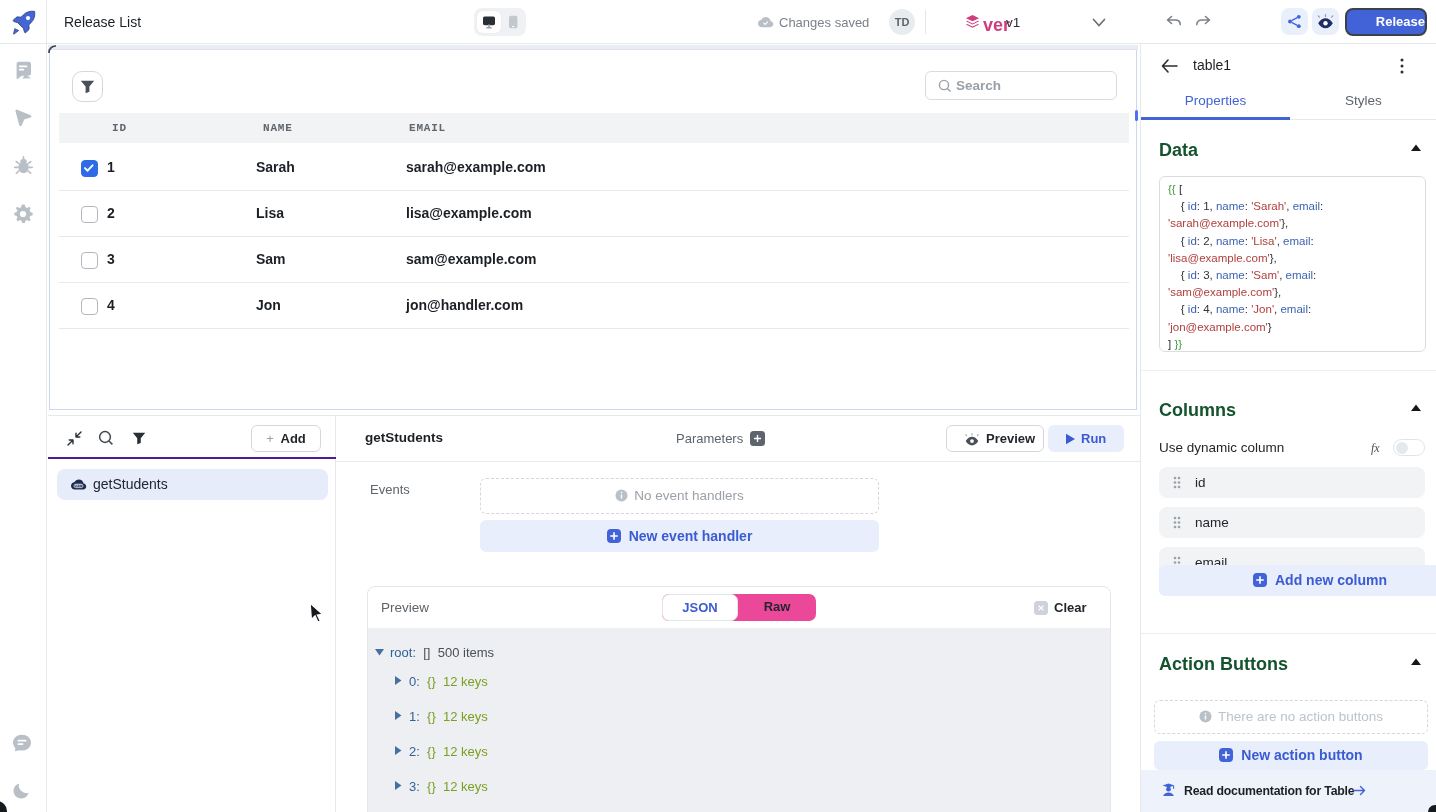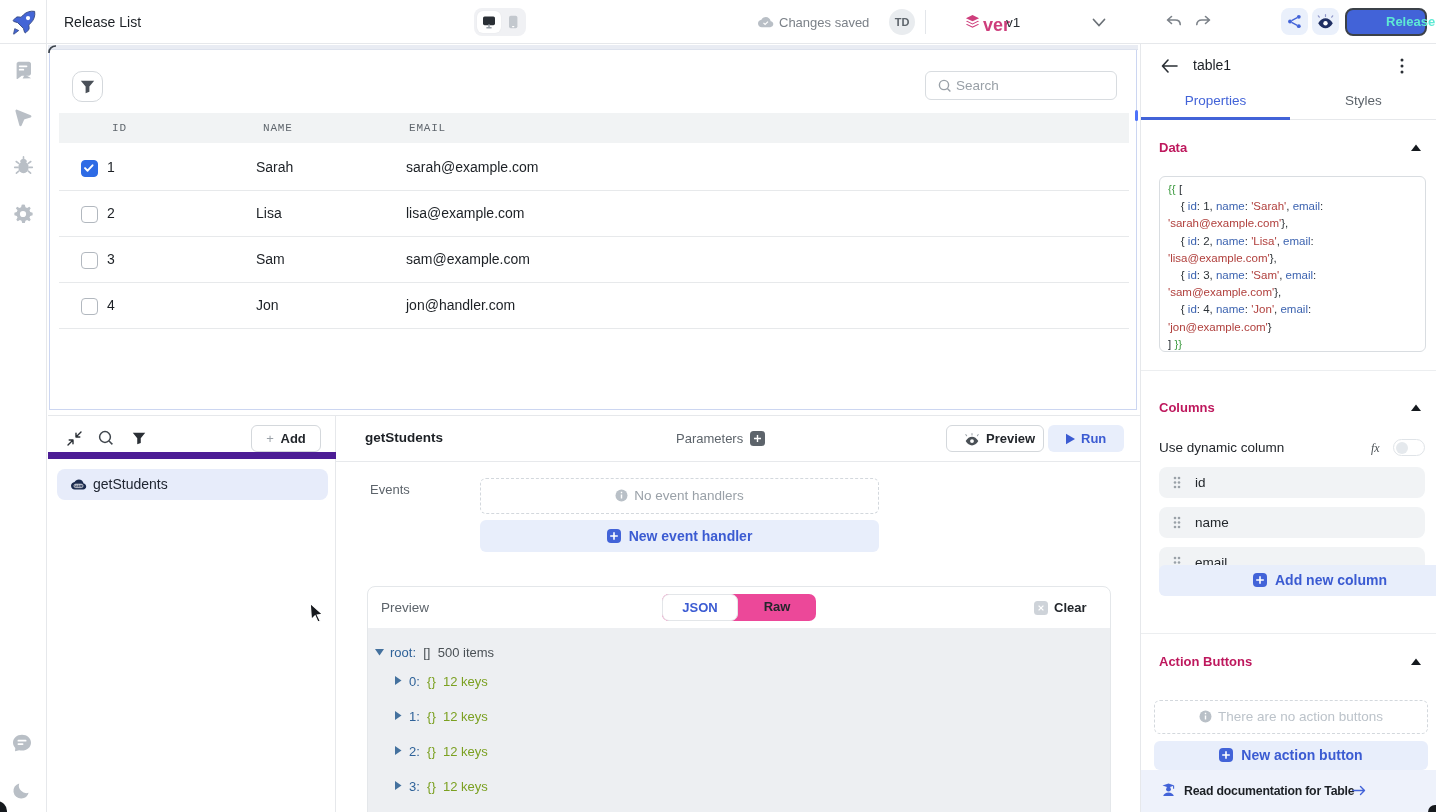--- a/index.html
+++ b/index.html
@@ -16,64 +16,64 @@
 #seg .sel { position:absolute; left:3px; top:3px; width:24px; height:22px; background:#fff; border-radius:6px; box-shadow:0 0 2px rgba(0,0,0,.06);}
 #saved { position:absolute; left:779px; top:15px; font-size:13px; color:#7b8188; }
 #avatar { position:absolute; left:889px; top:9px; width:26px; height:26px; border-radius:50%; background:#e9ecef;
   font-size:11px; font-weight:700; color:#5d646b; text-align:center; line-height:26px; }
 #tdiv { position:absolute; left:925px; top:10px; width:1px; height:24px; background:#e3e6ea; }
 #vericon { position:absolute; left:965px; top:14px; }
 #verp { position:absolute; left:983px; top:15px; font-size:18px; color:#ce3e7c; font-weight:700; }
 #verv { position:absolute; left:1006px; top:15px; font-size:13.5px; color:#2a2f35; font-weight:500; }
 .iconbtn { position:absolute; width:27px; height:27px; border-radius:8px; background:#eaf0fb; }
 #release { position:absolute; left:1345px; top:8px; width:82px; height:28px; background:#4263d8;
-  border:2px solid #3b4149; border-radius:8px; color:#5eead4; font-size:13px; font-weight:700;
-  text-align:left; line-height:23px;padding-left:39px; }
+  border:2px solid #3b4149; border-radius:8px; color:#ffffff; font-size:13px; font-weight:700;
+  text-align:right; line-height:23px; }
 
 #lsb { position:absolute; left:0; top:44px; width:47px; height:768px; background:#fff; border-right:1px solid #e6e8eb; z-index:20;}
 .lico { position:absolute; left:12px; }
 
 #rp { position:absolute; left:1140px; top:44px; width:296px; height:768px; background:#fff; border-left:1px solid #e6e8eb; z-index:20;}
 #rp-title { position:absolute; left:52px; top:13px; font-size:14px; font-weight:500; color:#1c2025; }
 #rp-tabs { position:absolute; left:0; top:44px; width:100%; height:32px; border-bottom:1px solid #e6e8eb; }
 #tab-p { position:absolute; left:0; top:0; width:149px; height:32px; color:#4263d8; font-size:13.5px; font-weight:500;
   text-align:center; line-height:26px; border-bottom:3px solid #4263d8; }
 #tab-s { position:absolute; left:149px; top:0; width:147px; height:32px; color:#5d646b; font-size:13.5px;
   text-align:center; line-height:26px; }
-.sect-h { font-size:13px; font-weight:700; color:#be185d; }
+.sect-h { font-size:18px; font-weight:700; color:#14532d; }
 #codebox { position:absolute; left:18px; top:132px; width:267px; height:176px; border:1px solid #d9dde1;
   border-radius:6px; padding:4px 8px; font-size:11.5px; line-height:17.2px; color:#2d3338; white-space:pre-wrap;}
 .ck { color:#3c63b0; } .cs { color:#b03f3c; } .cg { color:#3f9b42; }
 .colrow { position:absolute; left:18px; width:266px; height:31px; background:#f1f3f5; border-radius:8px;
   font-size:13.5px; color:#23272c; line-height:31px; }
 .colrow span { margin-left:36px; }
 .bluebtn { position:absolute; background:#e8eefb; border-radius:6px; color:#3b5bd2; font-weight:700;
   font-size:14px; text-align:center; }
 .dashbox { position:absolute; border:1px dashed #d3d8dd; border-radius:6px; color:#bcc3ca;
   font-size:13.5px; text-align:center; }
 .psq { display:inline-block; width:14px; height:14px; background:#4263d8; border-radius:4px; position:relative; top:2px; margin-right:8px;}
 .psq svg { position:absolute; left:2px; top:2px; }
 
-#canvas { position:absolute; left:48px; top:44px; width:1092px; height:371px; background:#fff; }
+#canvas { position:absolute; left:48px; top:44px; width:1092px; height:371px; background:#fff;font-weight:bold; }
 #selband { position:absolute; left:0px; top:1px; width:1090px; height:5px; background:#e9ecf3; border-bottom:1px solid #dde2ed; }
 #selbox { position:absolute; left:1px; top:6px; width:1088px; height:360px; border:1px solid #ccd6f1; border-top:none; }
 #fbtn { position:absolute; left:24px; top:27px; width:31px; height:31px; border:1px solid #d4d8dc; border-radius:10px; }
 #searchbox { position:absolute; left:877px; top:27px; width:192px; height:29px; border:1px solid #d8dce0; border-radius:6px;
   color:#99a0a7; font-size:13.5px; line-height:27px; }
 #thead { position:absolute; left:11px; top:69px; width:1070px; height:30px; background:#f1f3f4;
   font-family:"Liberation Mono", monospace; font-size:11px; color:#5f666d; letter-spacing:0.8px; line-height:30px;}
 .trow { position:absolute; left:11px; width:1070px; height:47px; border-bottom:1px solid #e7e9eb;
   font-size:14px; color:#1c2025; line-height:47px; }
 .cbx { position:absolute; left:22px; top:16px; width:17px; height:17px; border:1.5px solid #b2b8bf; border-radius:4px; background:#fff;}
 .cbx.on { background:#2e6be5; border-color:#2e6be5; }
 .c-id { position:absolute; left:48px; } .c-name { position:absolute; left:197px; } .c-email { position:absolute; left:347px; }
 
 #qp { position:absolute; left:48px; top:415px; width:1092px; height:397px; background:#fff; border-top:1px solid #e6e8eb; z-index:10;}
 #qleft { position:absolute; left:0; top:0; width:288px; height:397px; border-right:1px solid #e6e8eb; }
-#qltb { position:absolute; left:0; top:0; width:288px; height:43px; border-bottom:7px solid #4c1d95; }
+#qltb { position:absolute; left:0; top:0; width:288px; height:43px; border-bottom:2px solid #4c1d95; }
 #addbtn { position:absolute; left:203px; top:9px; width:70px; height:27px; border:1px solid #d4d8dc; border-radius:6px;
   font-size:13px; font-weight:700; color:#23272c; text-align:center; line-height:25px; }
 #qitem { position:absolute; left:9px; top:53px; width:271px; height:31px; background:#e7ecfa; border-radius:8px;
   font-size:14px; font-weight:500; color:#202632; line-height:31px; }
 #qright { position:absolute; left:288px; top:0; width:804px; height:397px; }
 #qtitle { position:absolute; left:29px; top:14px; font-size:13.5px; font-weight:700; color:#1c2025; }
 #params { position:absolute; left:340px; top:15px; font-size:13px; color:#5d646b; }
 #prevbtn { position:absolute; left:610px; top:9px; width:98px; height:27px; border:1px solid #d4d8dc; border-radius:6px;
   font-size:13px; font-weight:700; color:#23272c; }
 #runbtn { position:absolute; left:712px; top:9px; width:76px; height:27px; background:#e8eefb; border-radius:6px;

